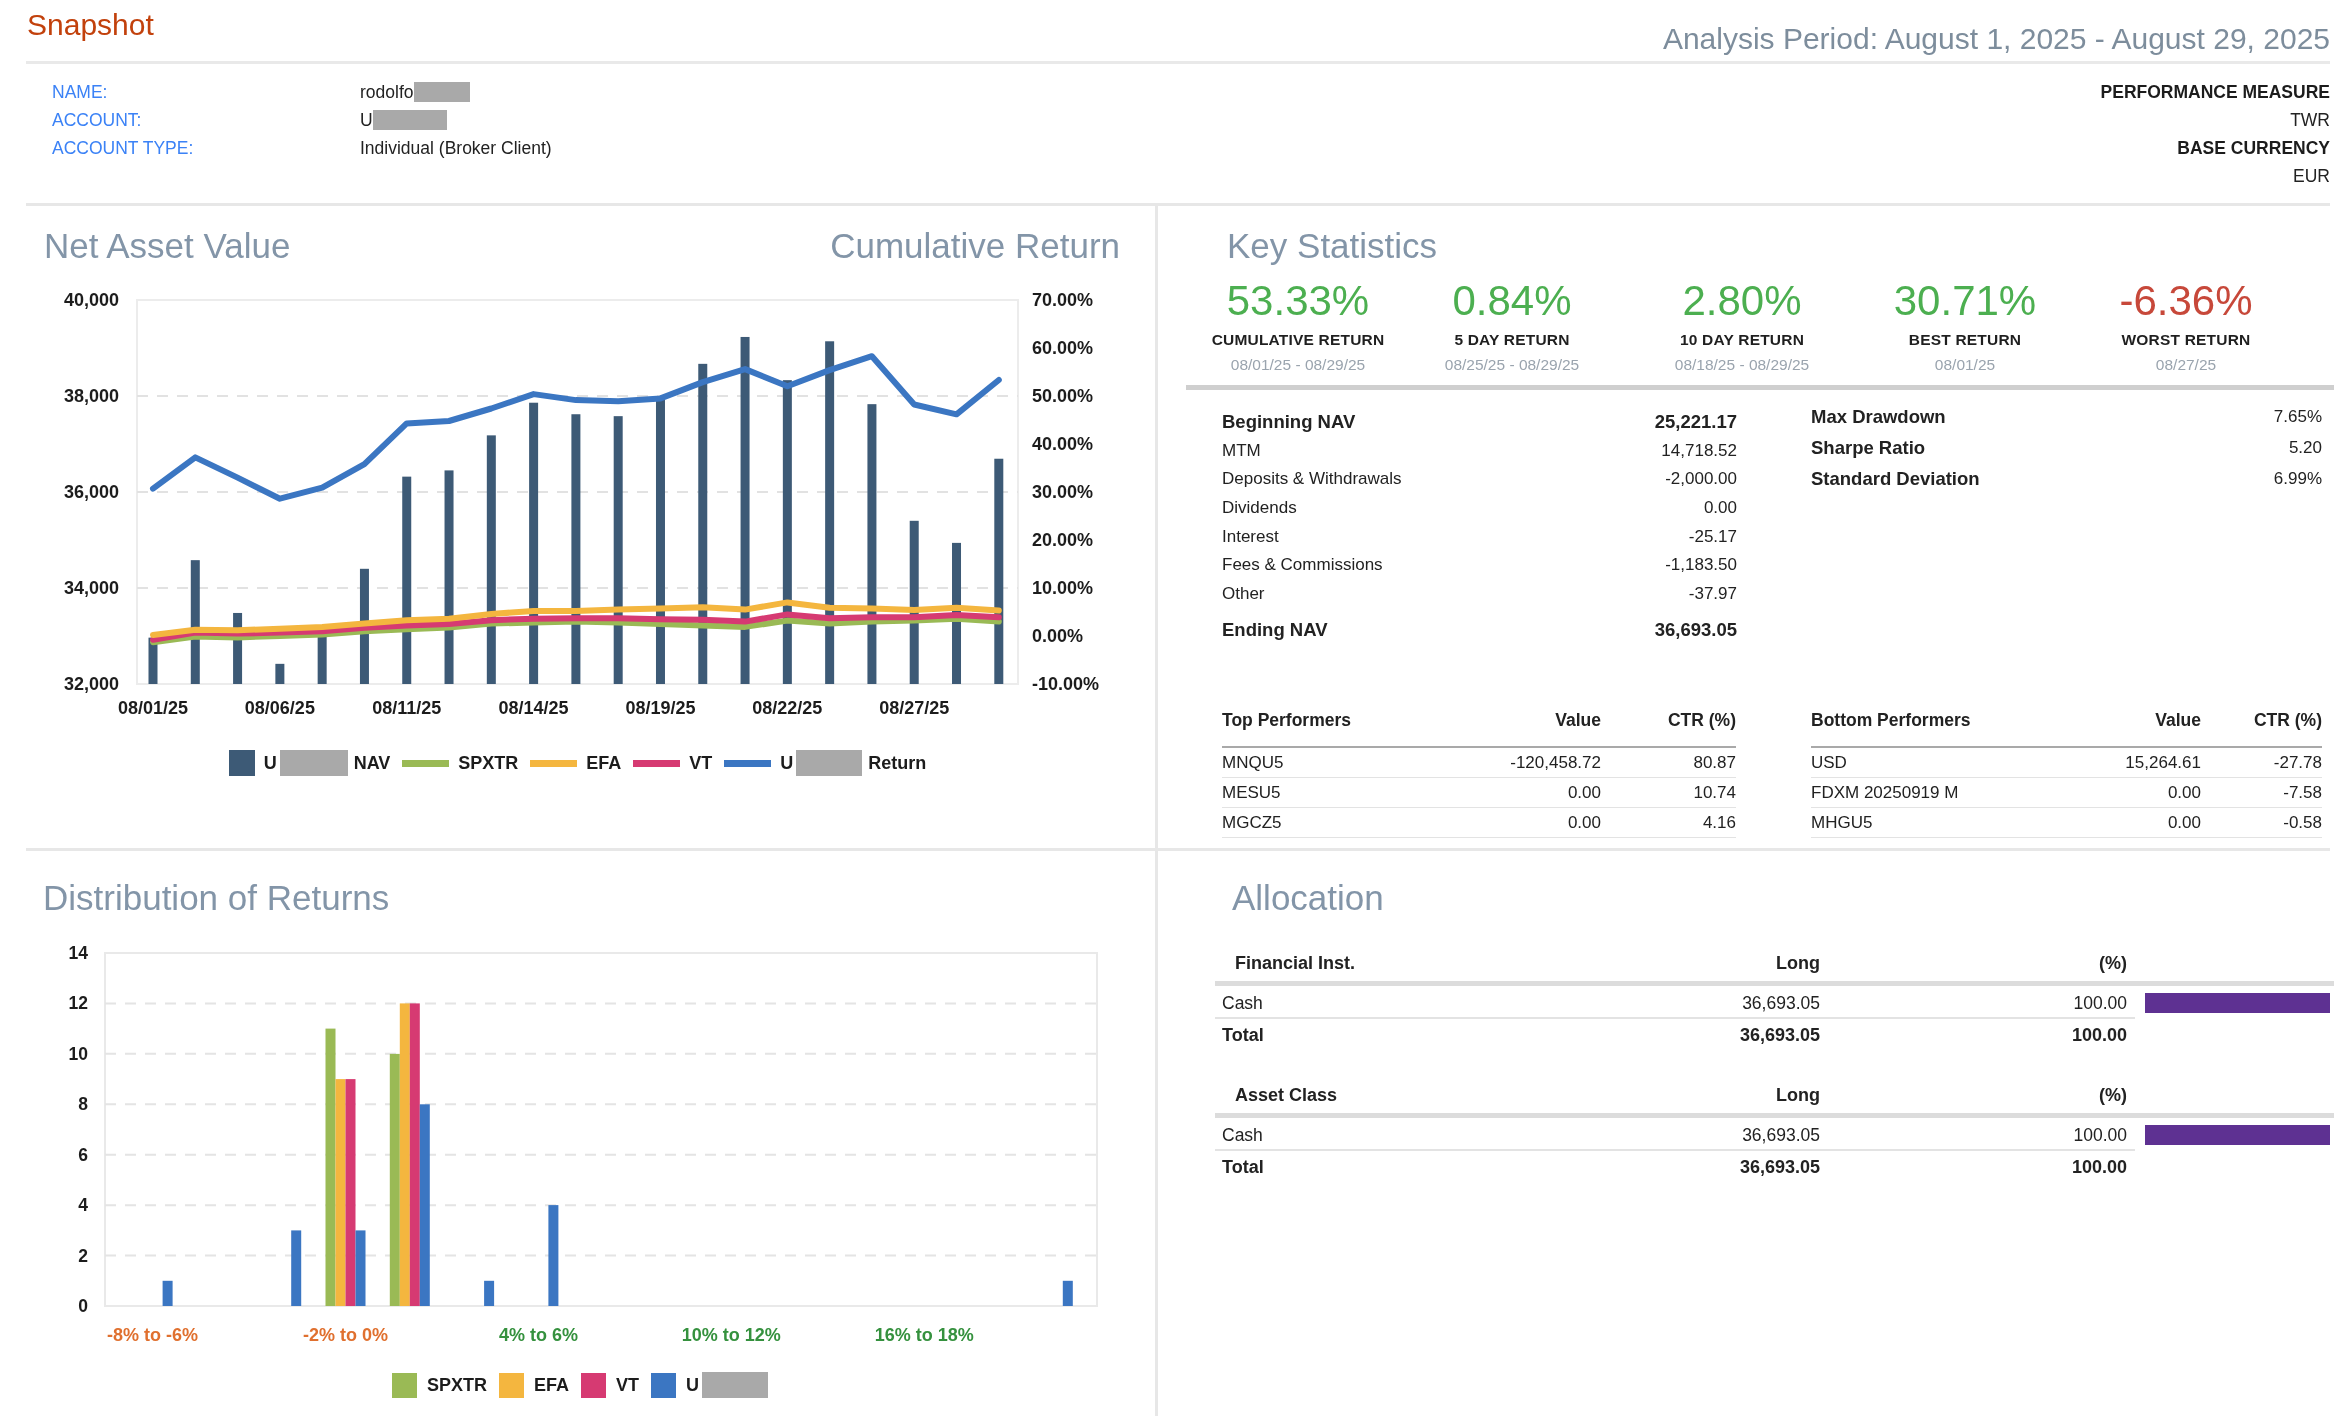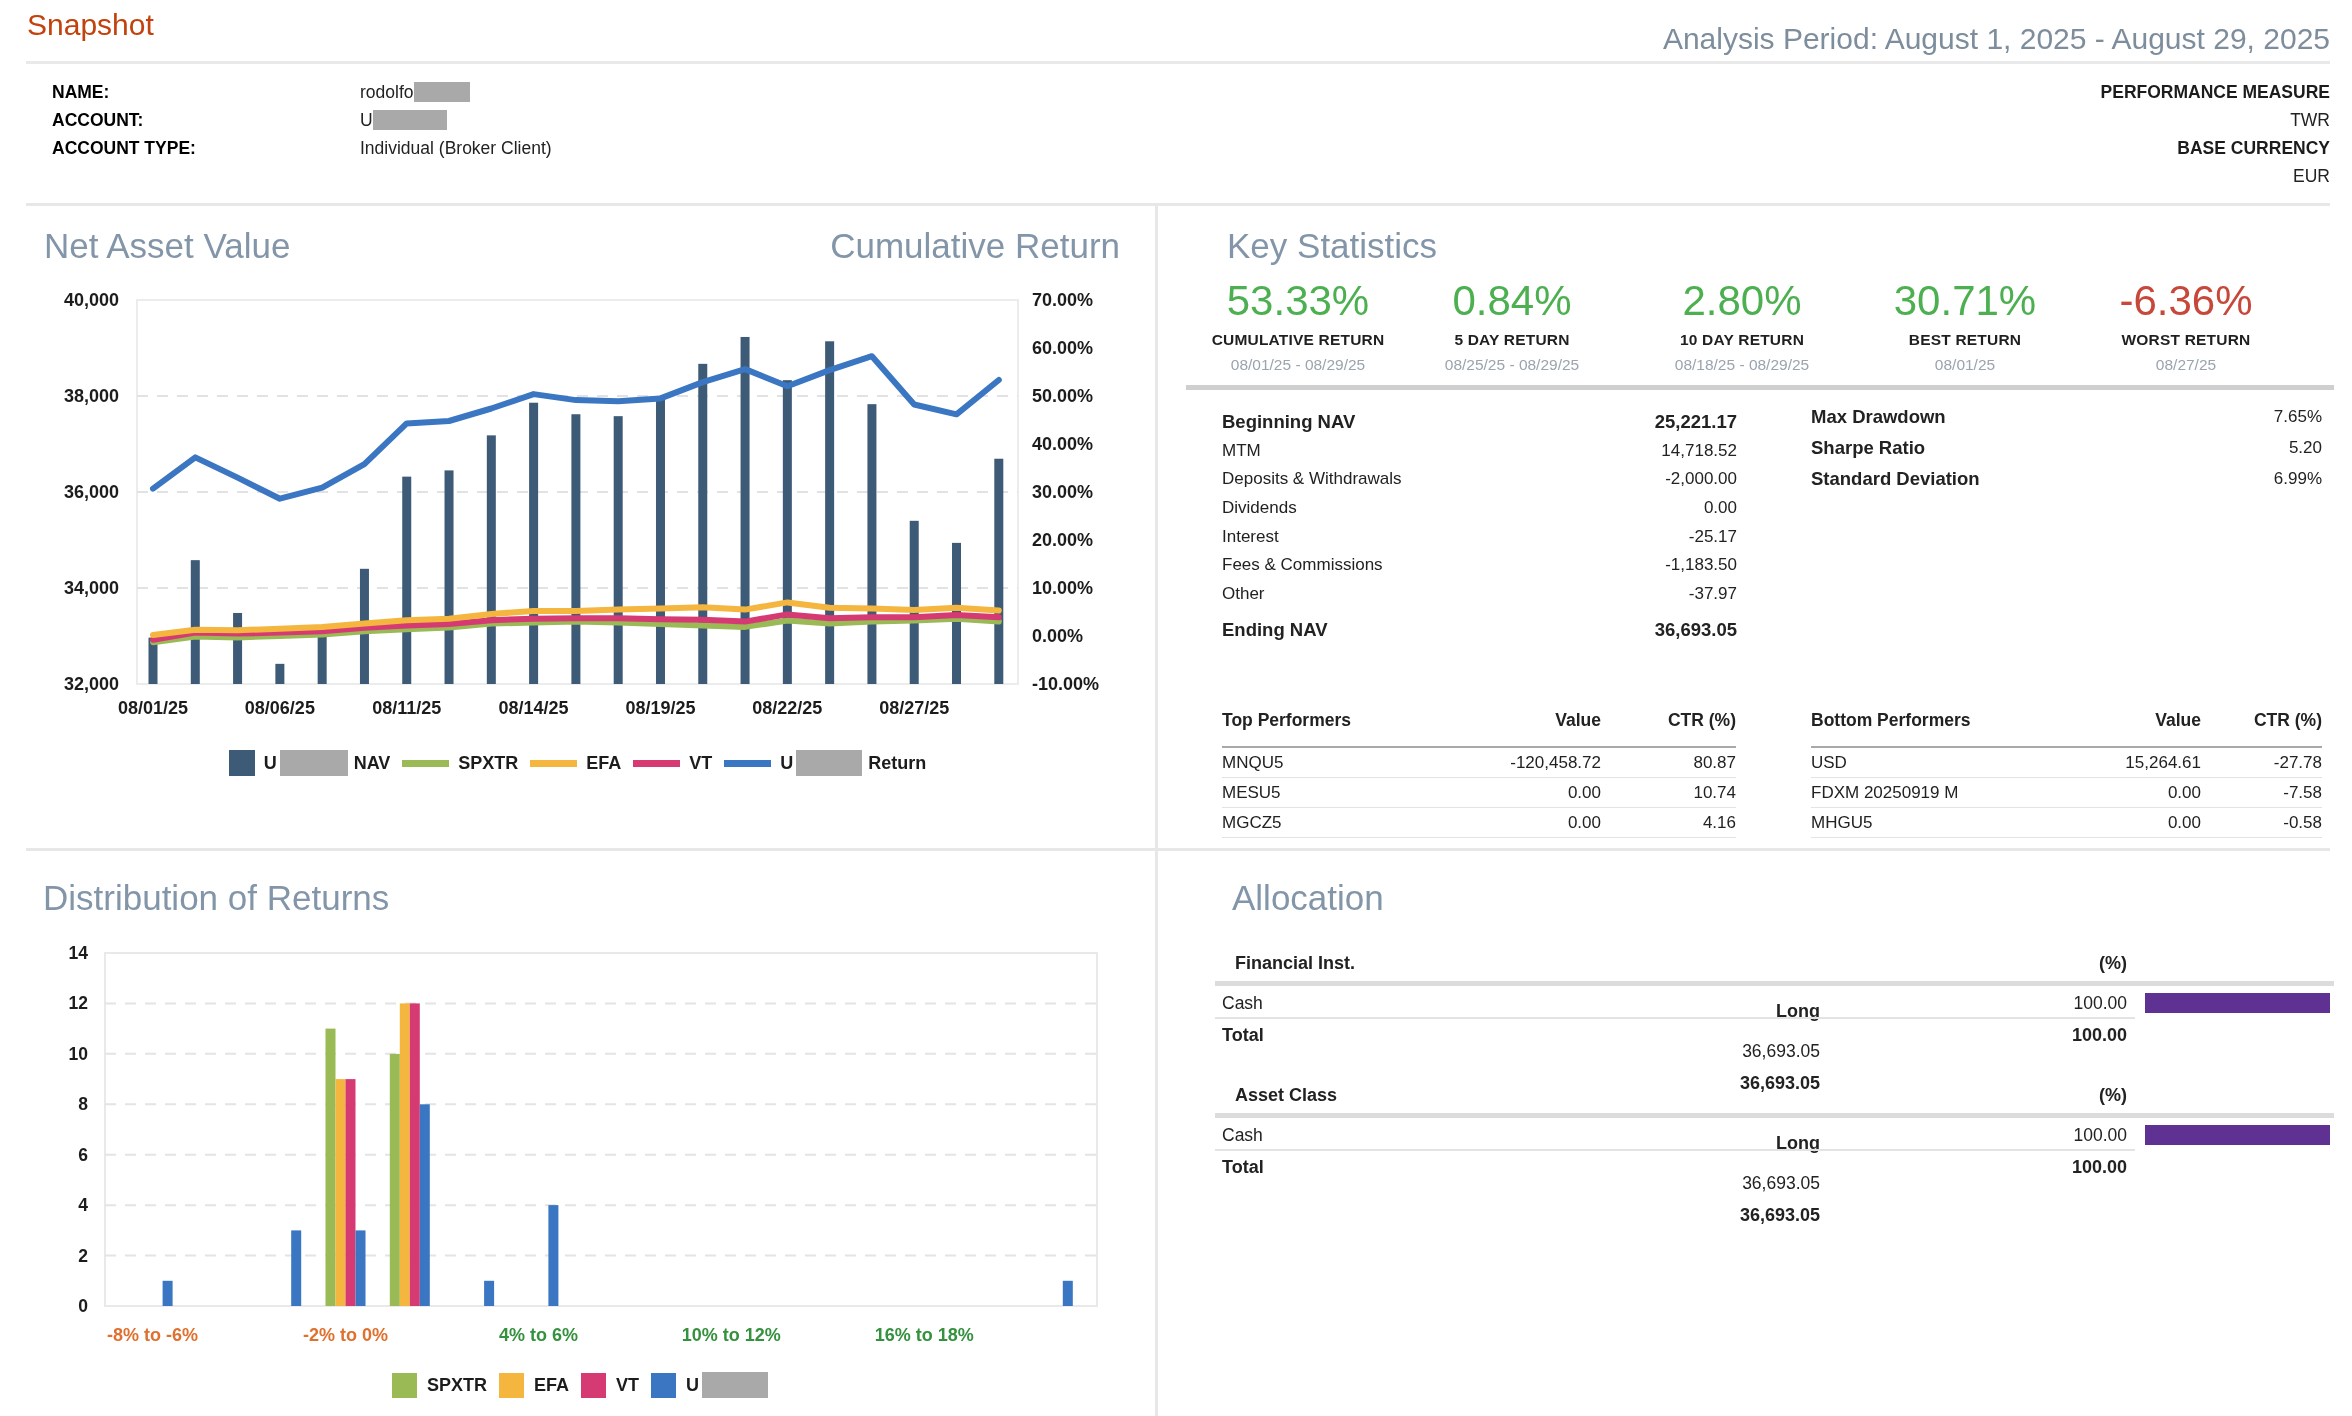--- a/index.html
+++ b/index.html
@@ -10,21 +10,21 @@
 
   
   .report-title { left:27px; top:8px; font-size:30px; color:#c2410c; }
   .analysis-period { right:22px; top:22px; font-size:30px; color:#7d8d9c; }
   .rule-1 { left:26px; top:61px; width:2304px; height:3px; background:#e9e9e9; }
   .rule-2 { left:26px; top:203px; width:2304px; height:3px; background:#e7e7e7; }
   .v-divider { left:1155px; top:206px; width:3px; height:1210px; background:#e7e7e7; }
   .h-divider { left:26px; top:848px; width:2304px; height:3px; background:#e7e7e7; }
 
   .acct-row { left:52px; font-size:17.5px; line-height:21px; }
-  .acct-row .lbl { display:inline-block; width:308px; font-weight:700; color:#000000; }
+  .acct-row .lbl { display:inline-block; width:308px; font-weight:400; color:#3b82f6; }
   .acct-row .val { color:#222; }
   .redact { display:inline-block; background:#a9a9a9; vertical-align:-4px; }
   .meta-row { right:22px; font-size:17.5px; line-height:21px; text-align:right; color:#222; }
   .meta-row.lbl { font-weight:700; color:#1c1c1c; }
 
   
   .section-title { font-size:35px; color:#8395a8; white-space:nowrap; }
 
   
   .legend { display:flex; align-items:center; justify-content:center; font-size:18px; font-weight:700; color:#1c1c1c; }
@@ -62,21 +62,21 @@
   #bottom-perf .c2 { width:130px; }
   #bottom-perf .c3 { width:121px; }
 
   
   .alloc { left:1215px; width:1119px; height:110px; font-size:17.5px; }
   .alloc .arow { position:absolute; left:0; width:1119px; height:26px; line-height:26px; }
   .alloc .hdr { font-weight:700; font-size:18px; }
   .alloc .total { font-weight:700; font-size:18px; }
   .alloc .cn { position:absolute; left:7px; top:0; }
   .alloc .hdr .cn { left:20px; }
-  .alloc .cl { position:absolute; left:305px; width:300px; top:0; text-align:right;margin-top:48px; }
+  .alloc .cl { position:absolute; left:305px; width:300px; top:0; text-align:right; }
   .alloc .cp { position:absolute; left:612px; width:300px; top:0; text-align:right; }
   .alloc .cbar { position:absolute; left:930px; top:3px; height:20px; }
   .alloc .thick-rule { position:absolute; left:0; width:1119px; height:5px; background:#dcdcdc; }
   .alloc .thin-rule { position:absolute; left:0; width:920px; height:1.5px; background:#e3e3e3; }
 
   svg text { font-family:"Liberation Sans", sans-serif; }
 </style>
 </head>
 <body>
 

